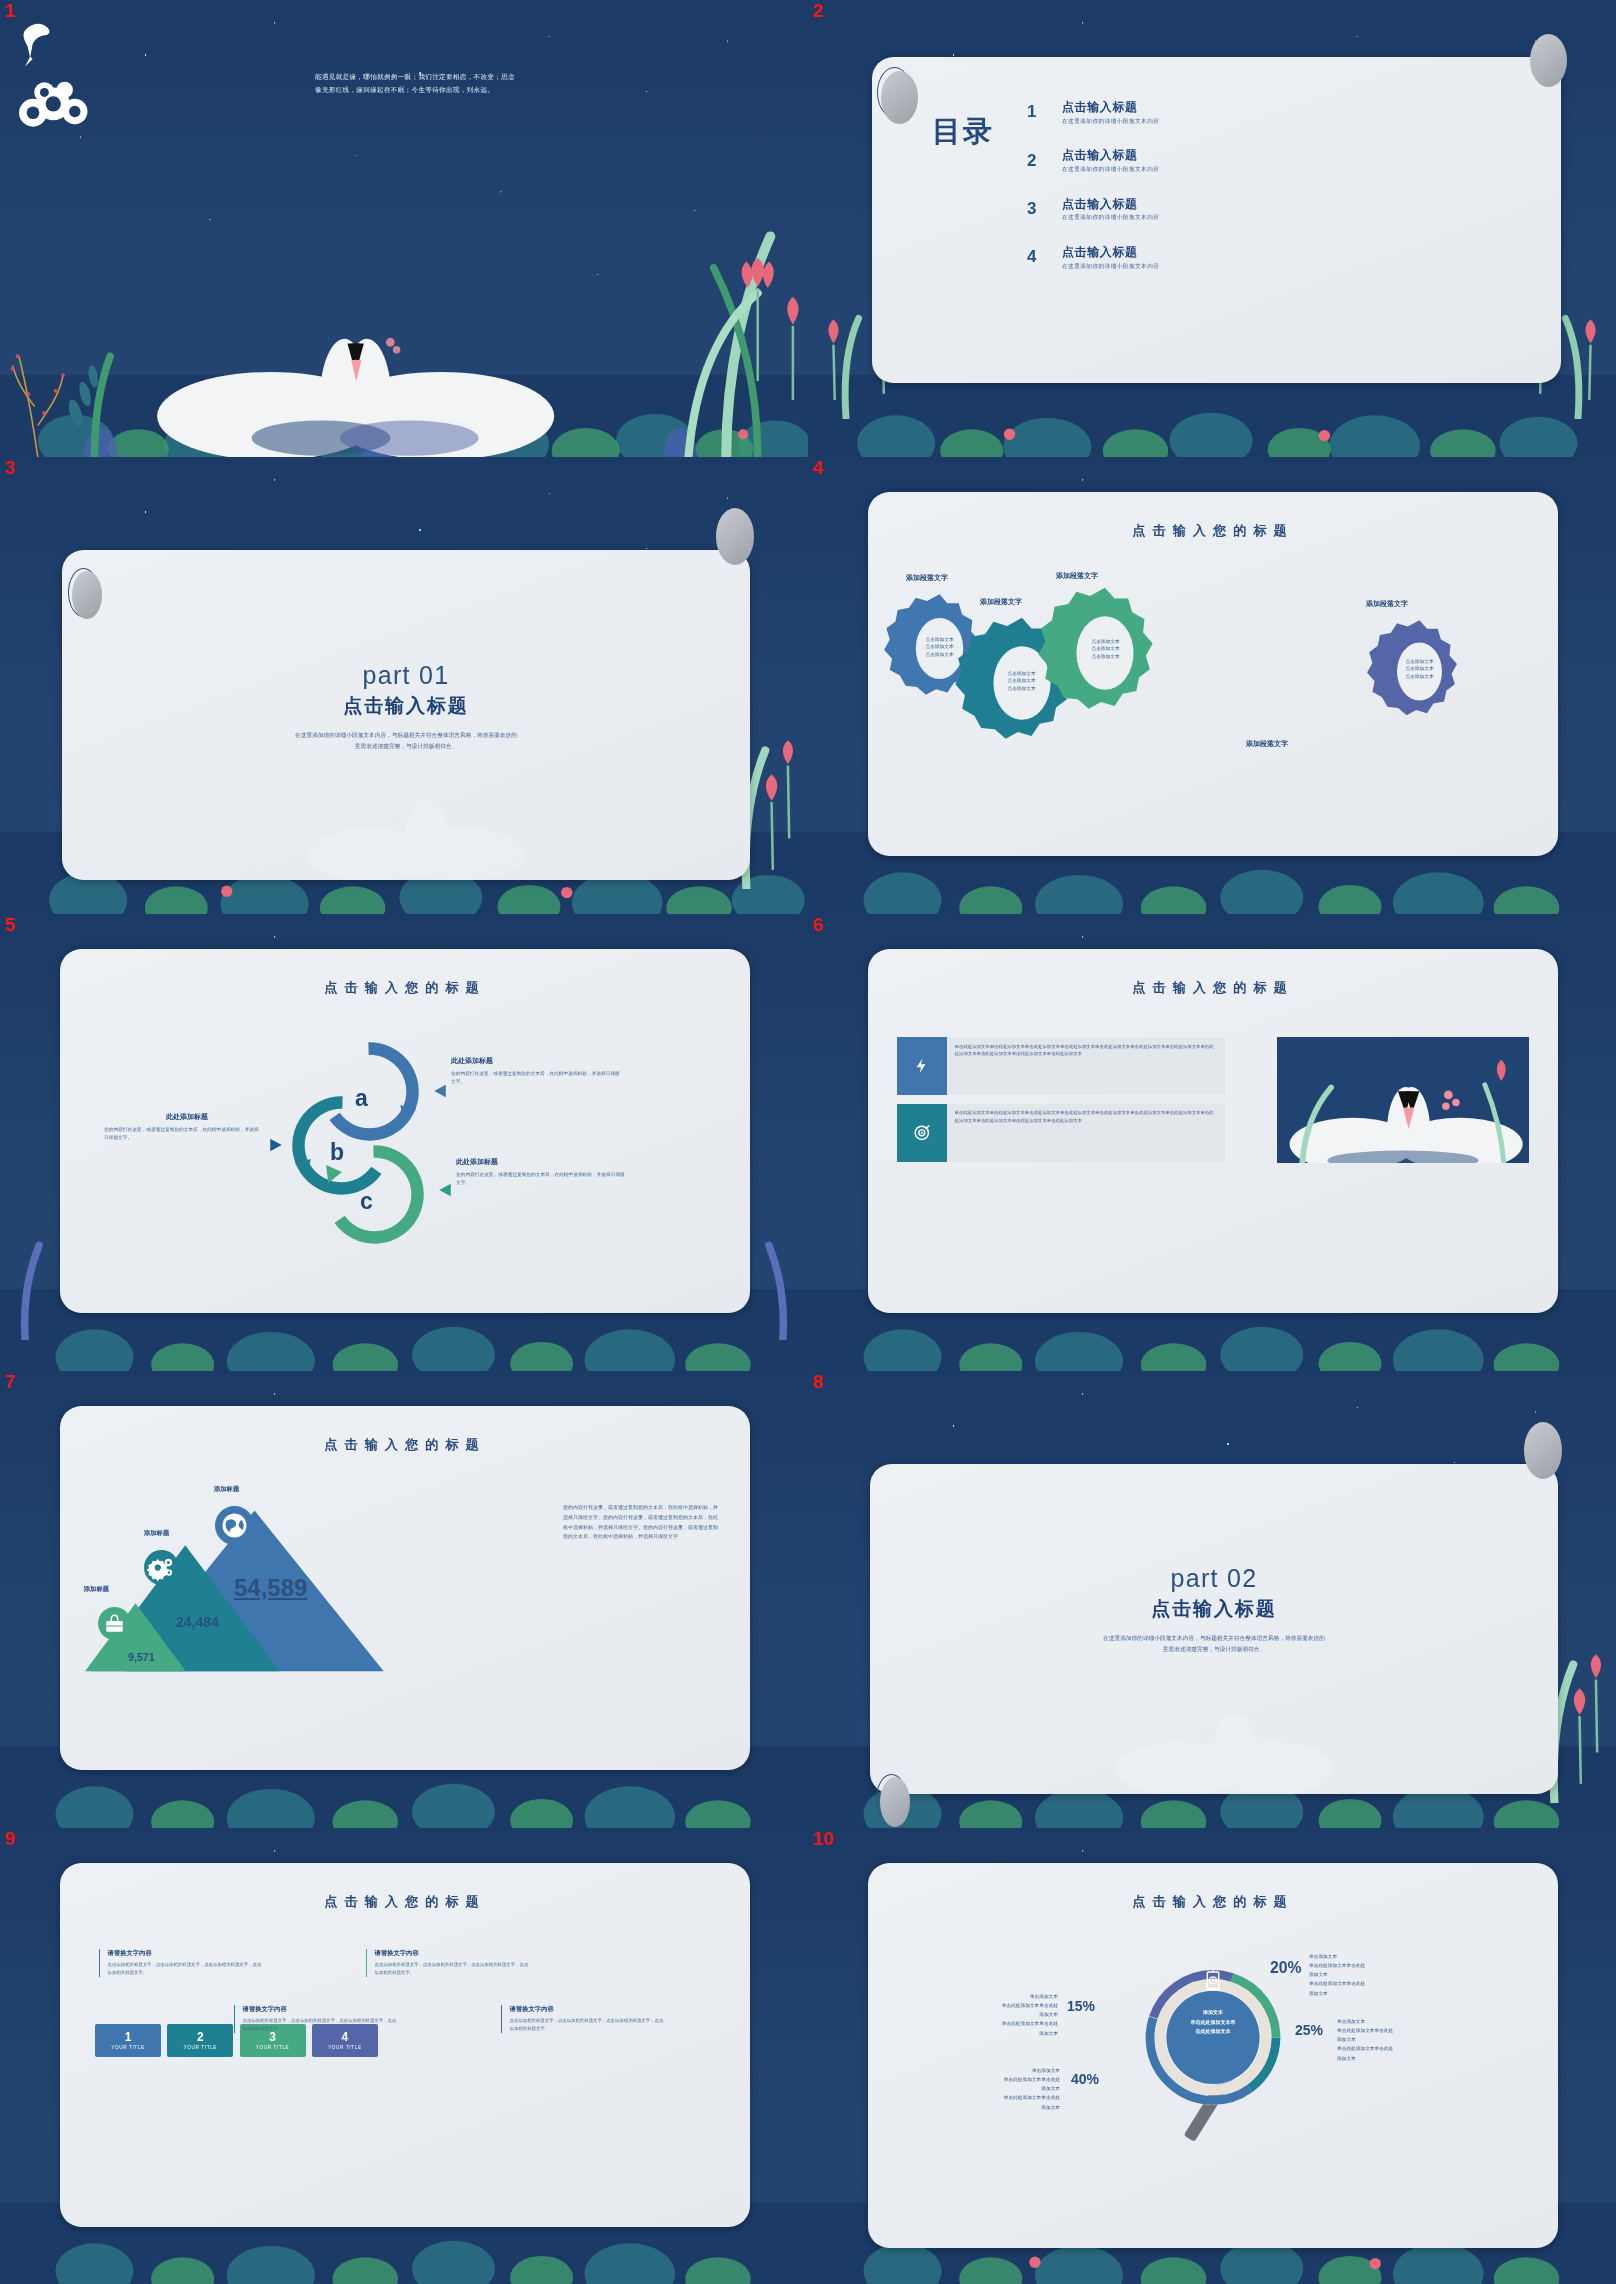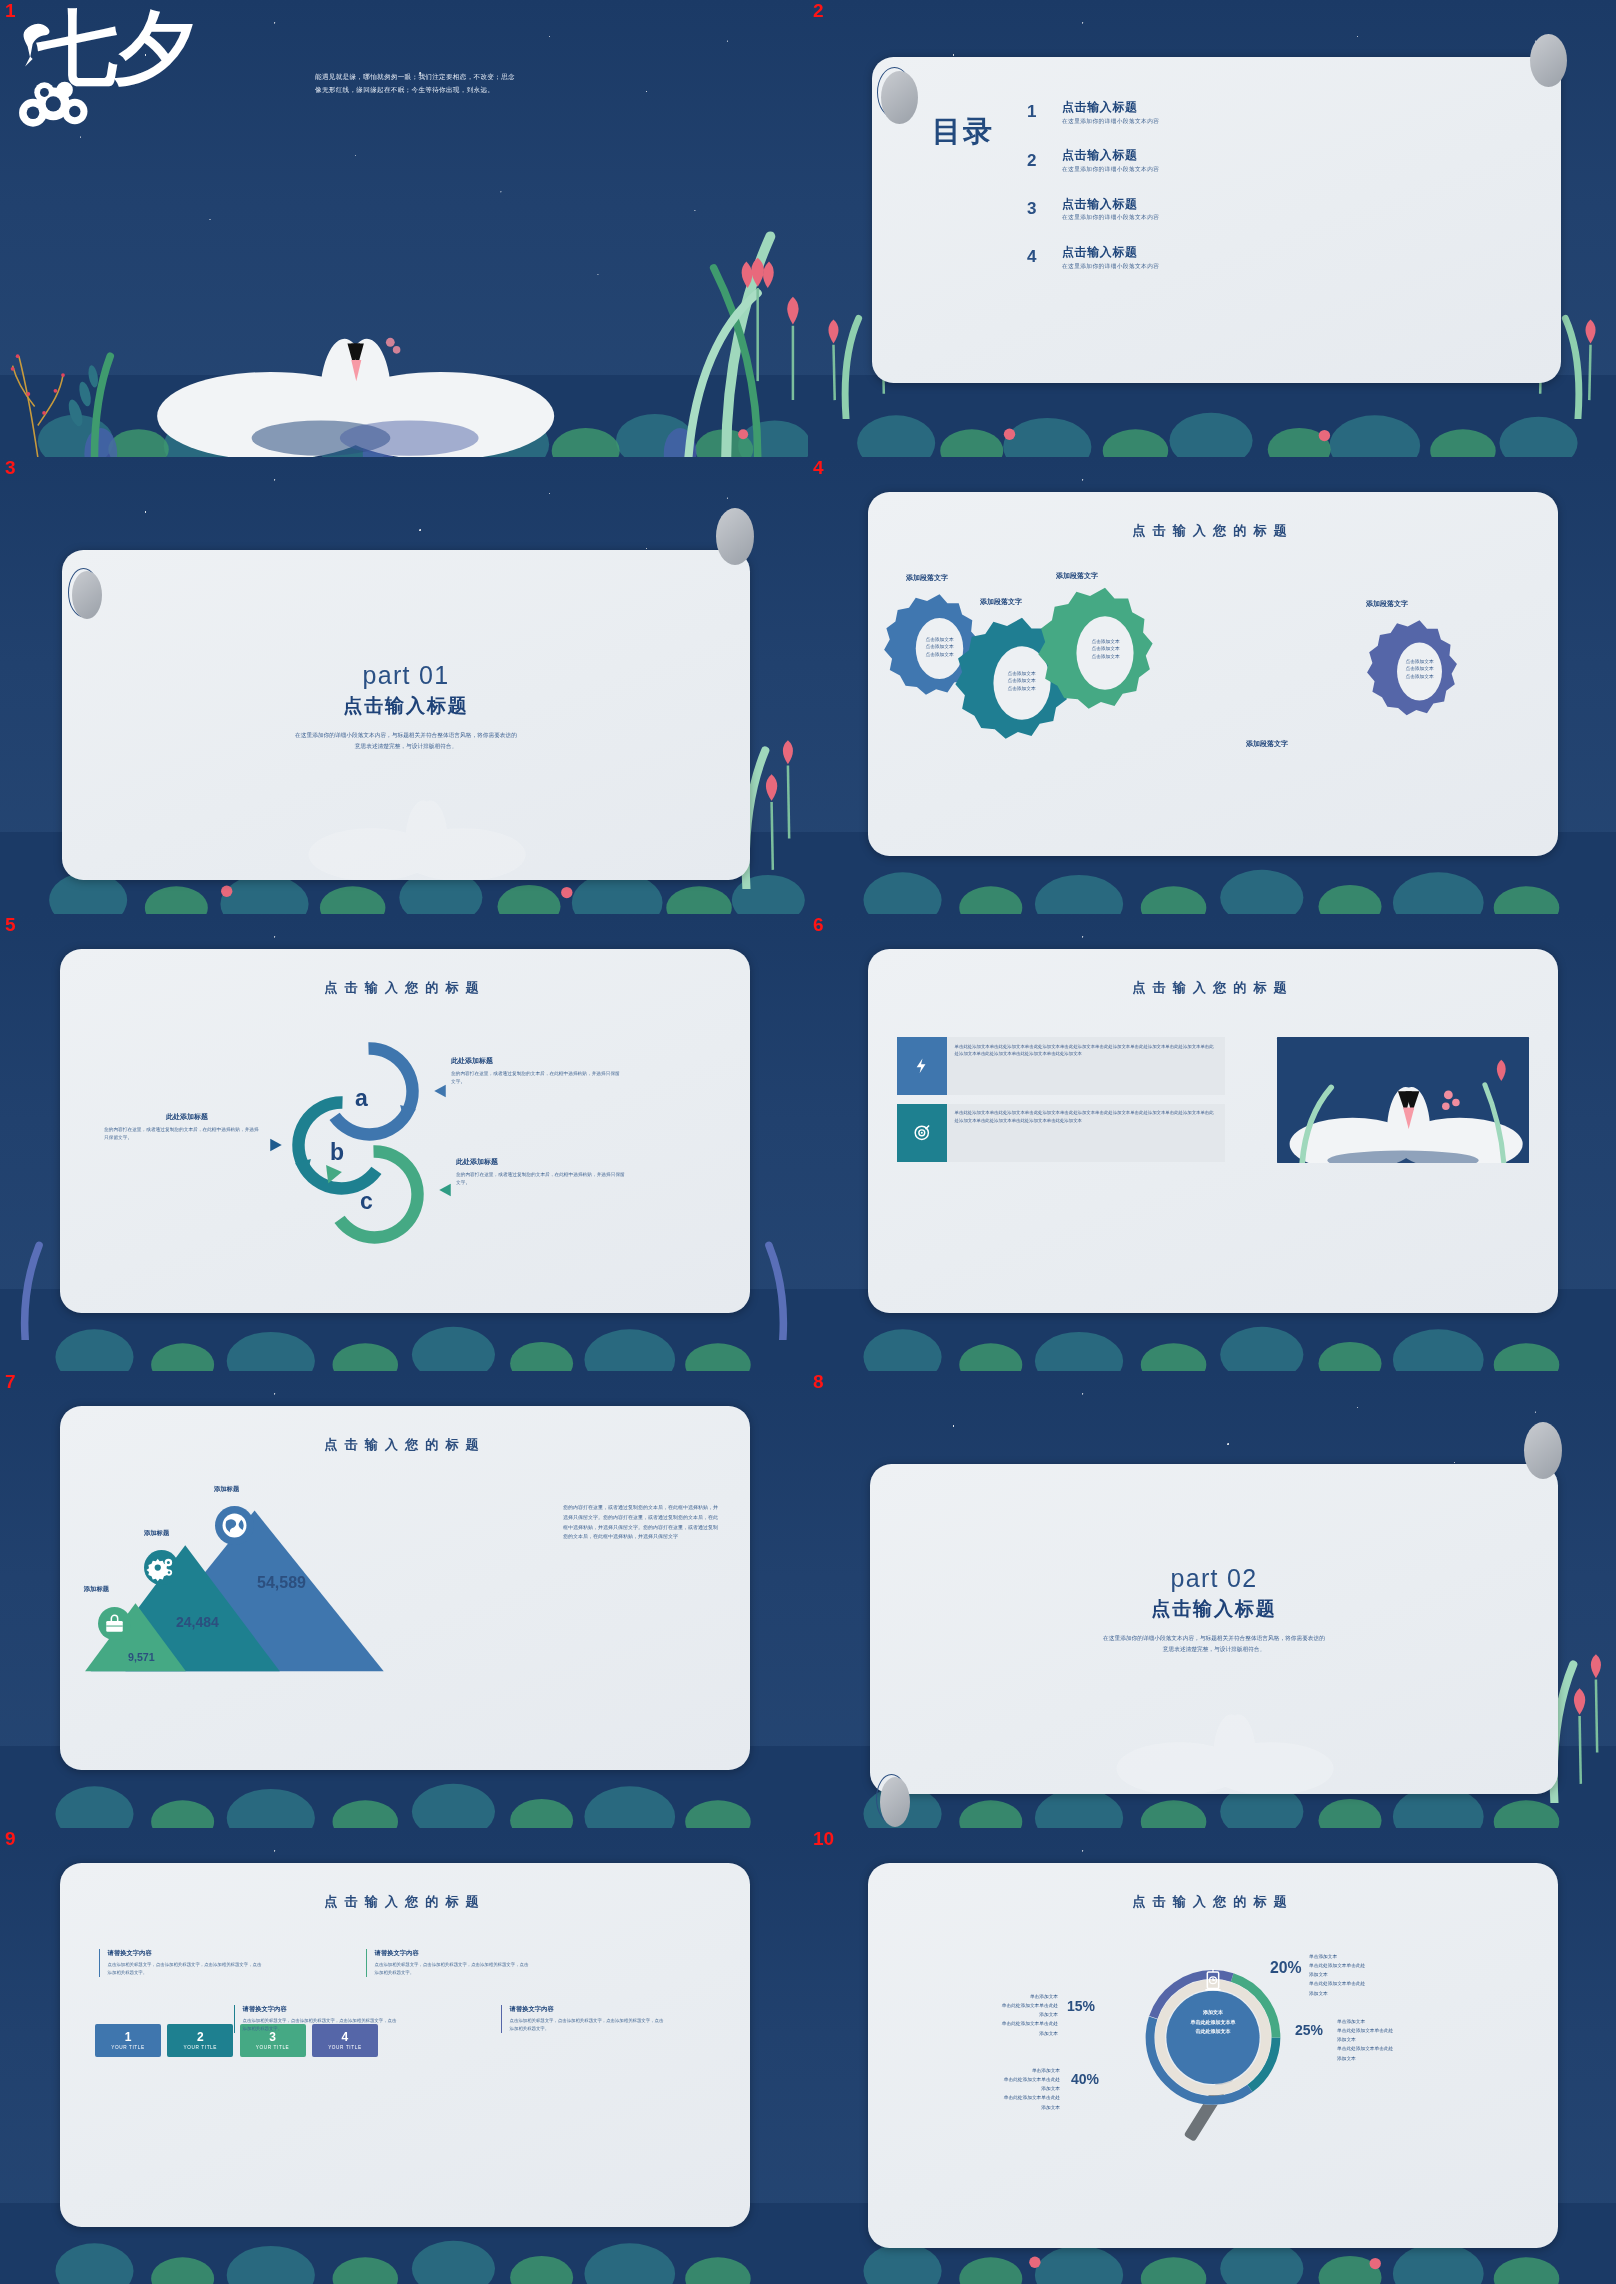--- a/index.html
+++ b/index.html
@@ -84,23 +84,20 @@
 
   <div class="slide">
     <div class="sky"></div>
     <div class="snum">1</div>
 
     <svg style="position:absolute;left:20px;top:19px;width:44px;height:50px;z-index:6" viewBox="0 0 70 80">
       <path d="M8 18 C18 6 34 4 44 14 C50 20 46 26 40 26 C32 26 24 32 20 40 L16 62 L12 44 C8 36 2 26 8 18Z" fill="#fff"></path>
       <path d="M16 60 L8 76 L20 64Z" fill="#fff"></path>
     </svg>
 
-    <div class="s1-title">
-      <div style="font-family:'Liberation Serif',serif;font-size:81px;font-weight:700;color:#fff;line-height:.95;letter-spacing:-3.8px;">七夕</div>
-    </div>
 
     <svg style="position:absolute;left:14px;top:76px;width:95px;height:57px;z-index:6" viewBox="0 0 150 90">
       <g fill="#fff">
         <circle cx="30" cy="58" r="22"></circle>
           <circle cx="62" cy="44" r="26"></circle>
           <circle cx="96" cy="56" r="20"></circle>
         <circle cx="48" cy="26" r="16"></circle>
           <circle cx="80" cy="22" r="13"></circle>
         <circle cx="30" cy="58" r="10" fill="#1d3c68"></circle>
           <circle cx="62" cy="44" r="12" fill="#1d3c68"></circle>
@@ -572,21 +569,21 @@
 
     <div class="card" style="left:60px;top:35px;right:58px;bottom:58px;">
       <div class="ptitle" style="margin-top:30px;">点击输入您的标题</div>
 
       <div style="position:absolute;left:15px;top:76px;width:378px;height:221px;">
         <svg viewBox="0 0 600 350" style="width:100%;height:100%;display:block;">
           <polygon points="285,45 490,300 80,300" fill="#3f76ae"></polygon>
           <polygon points="175,100 325,300 25,300" fill="#1e8090"></polygon>
           <polygon points="96,192 176,300 16,300" fill="#45a984"></polygon>
         </svg>
-        <div class="mt-val" style="left:182px;top:92px;font-size:16px;">54,589</div>
+        <div class="mt-val" style="left:159px;top:92px;font-size:24px;text-decoration:underline;">54,589</div>
         <div class="mt-val" style="left:101px;top:132px;font-size:14px;">24,484</div>
         <div class="mt-val" style="left:53px;top:169px;font-size:10.7px;">9,571</div>
 
         <div class="mt-lbl" style="left:139px;top:2.5px;">添加标题</div>
         <div class="mt-lbl" style="left:69px;top:47px;">添加标题</div>
         <div class="mt-lbl" style="left:8.8px;top:103px;">添加标题</div>
 
         <svg style="position:absolute;left:140px;top:24px;width:39px;height:39px;" viewBox="0 0 62 62">
           <circle cx="31" cy="31" r="31" fill="#3f76ae"></circle>
           <circle cx="31" cy="31" r="19" fill="#fff"></circle>

